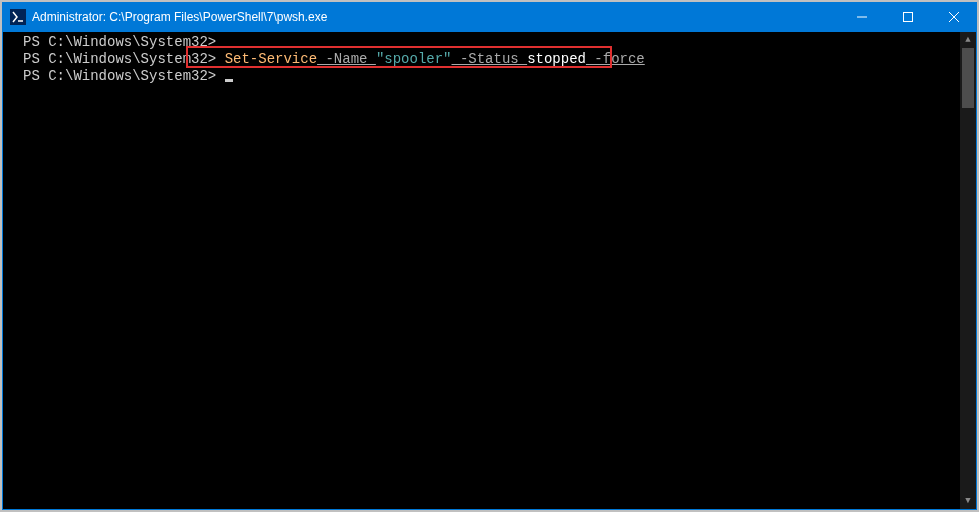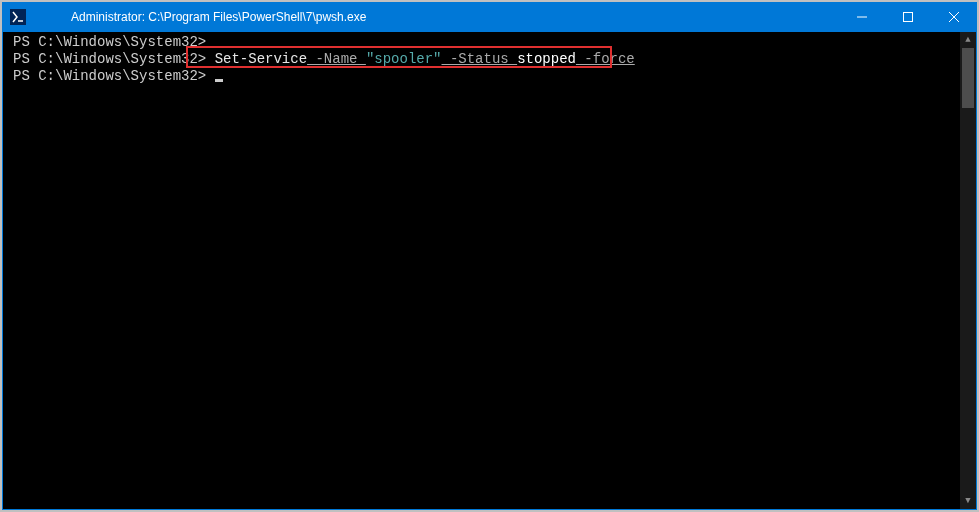--- a/index.html
+++ b/index.html
@@ -31,47 +31,47 @@
     }
     .titlebar-icon {
       width: 16px;
       height: 16px;
       margin: 0 6px 0 8px;
       display: flex;
       align-items: center;
       justify-content: center;
     }
     .titlebar-icon svg { width: 16px; height: 16px; }
-    .titlebar-title { flex: 0 0 auto; white-space: nowrap; margin-left: 39px; }
+    .titlebar-title { flex: 0 0 auto; white-space: nowrap; }
     .titlebar-spacer { flex: 1; }
     .titlebar-buttons { display: flex; height: 100%; }
     .titlebar-btn {
       width: 46px;
       height: 100%;
       display: flex;
       align-items: center;
       justify-content: center;
       color: #fff;
     }
     .titlebar-btn svg { width: 10px; height: 10px; }
     .terminal {
       flex: 1;
       background: #000;
       margin: 0 1px 1px 1px;
       font-family: Consolas, 'Courier New', monospace;
       font-size: 14px;
       line-height: 17px;
       color: #cccccc;
-      padding: 2px 10px;
+      padding: 2px 20px;
       position: relative;
       overflow: hidden;
     }
     .line { white-space: pre; }
     .prompt { color: #cccccc; }
-    .cmdlet { color: #e5e5e5; }
+    .cmdlet { color: #fdba74; }
     .param { color: #aaaaaa; text-decoration: underline; }
     .string { color: #55aaaa; }
     .arg { color: #ffffff; }
     .highlight-box {
       position: absolute;
       border: 2px solid #e03030;
       pointer-events: none;
     }
     .cursor {
       display: inline-block;

